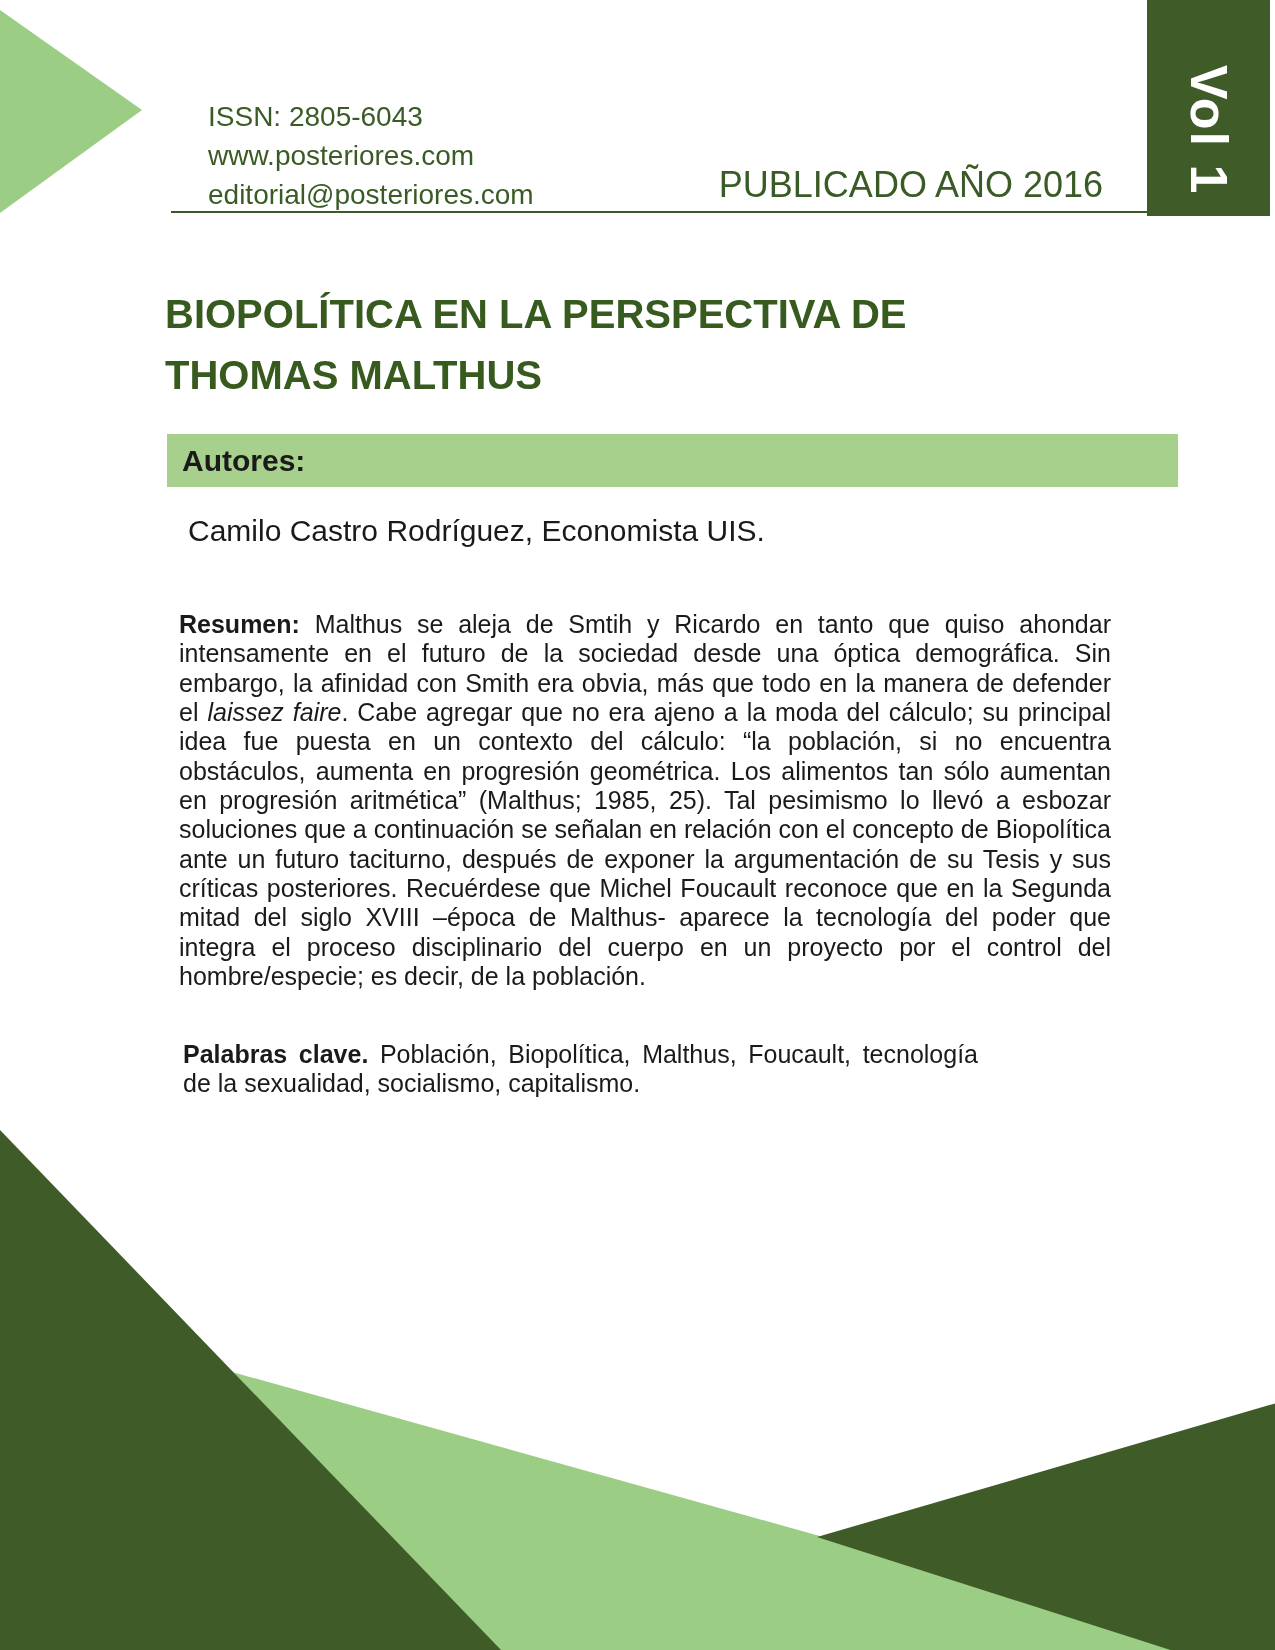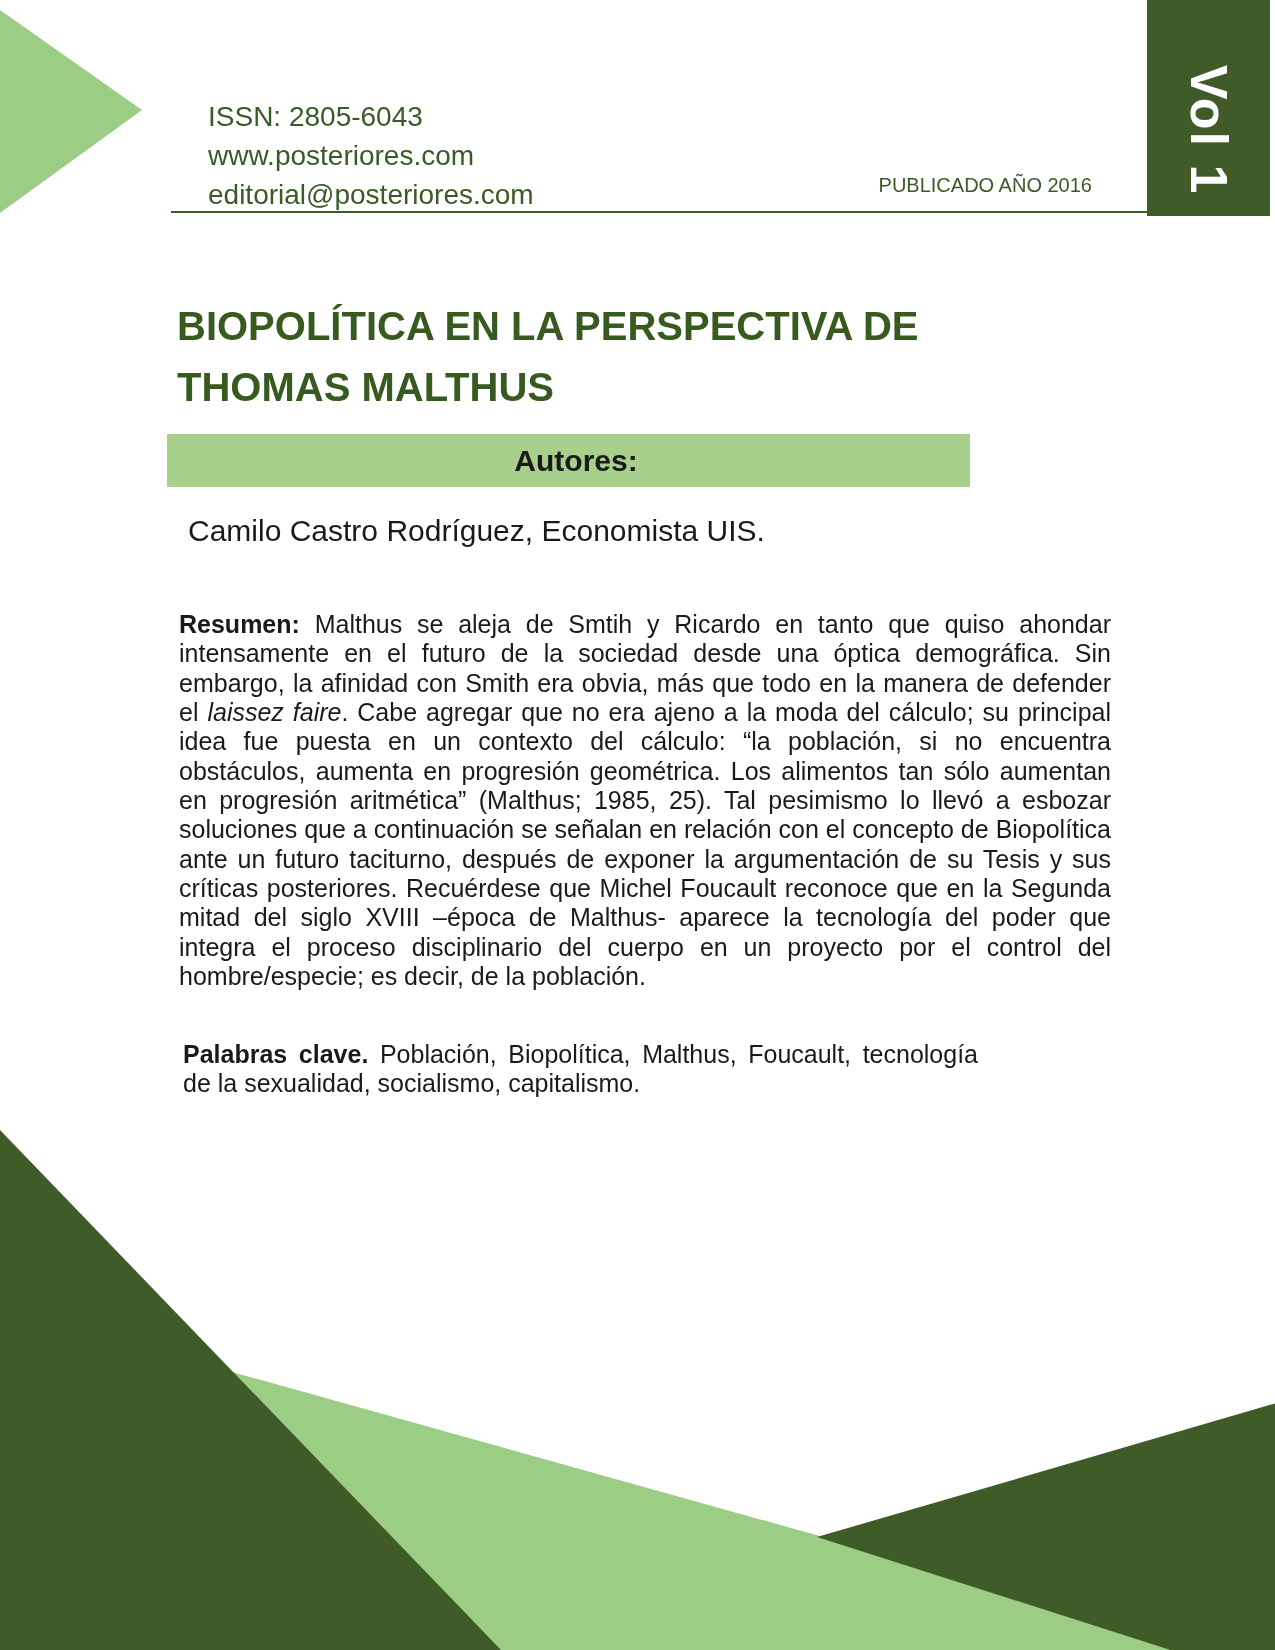--- a/index.html
+++ b/index.html
@@ -50,53 +50,52 @@
     position: absolute;
     left: 172px; top: 97px;
     font-size: 28px;
     line-height: 39px;
     color: var(--header_text_green, #3A5B25);
     margin-left: 36px;
   }
 
   .published {
     position: absolute;
-    right: 183px; top: 168px;
-    font-size: 20px;
+    right: 172px; top: 168px;
+    font-size: 36px;
     line-height: 34px;
     color: var(--header_text_green, #3A5B25);
     white-space: nowrap;
   }
 
   .header-rule {
     position: absolute;
     left: 171px; top: 211px;
     width: 976px; height: 2px;
     background: var(--header_text_green, #3A5B25);
   }
 
   .title {
     position: absolute;
     left: 165px; top: 284px;
     width: 860px;
-    margin: 12px;
+    margin: 0;
     font-size: 40px;
     line-height: 61px;
     font-weight: bold;
     color: var(--title_green, #375A1E);
   }
 
   .authors-bar {
     position: absolute;
     left: 167px; top: 434px;
-    width: 803px; height: 53px;
+    width: 1011px; height: 53px;
     background: var(--bar_green, #A8D08D);
     display: flex;
     align-items: center;
-    justify-content: center;
   }
   .authors-bar span {
     padding-left: 15px;
     font-size: 30px;
     font-weight: bold;
     color: var(--body_text, #1A1A1A);
   }
 
   .author-line {
     position: absolute;

